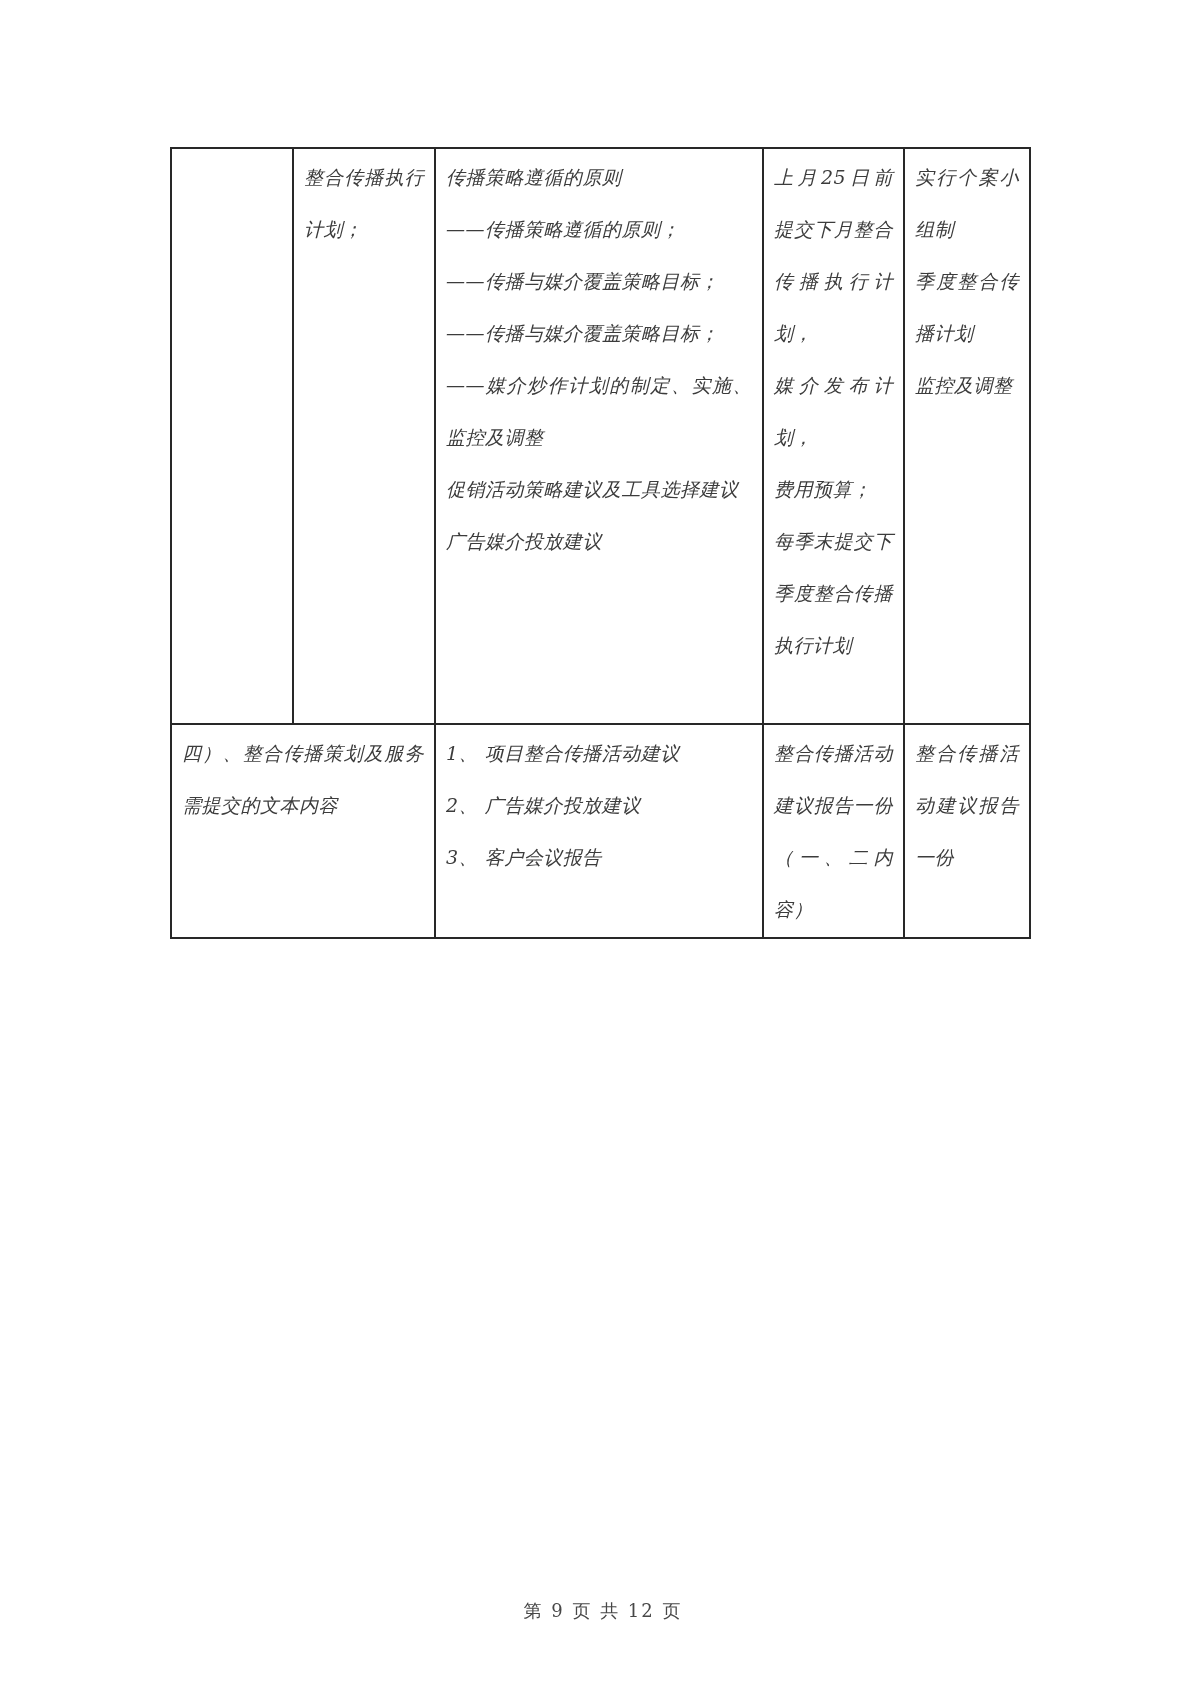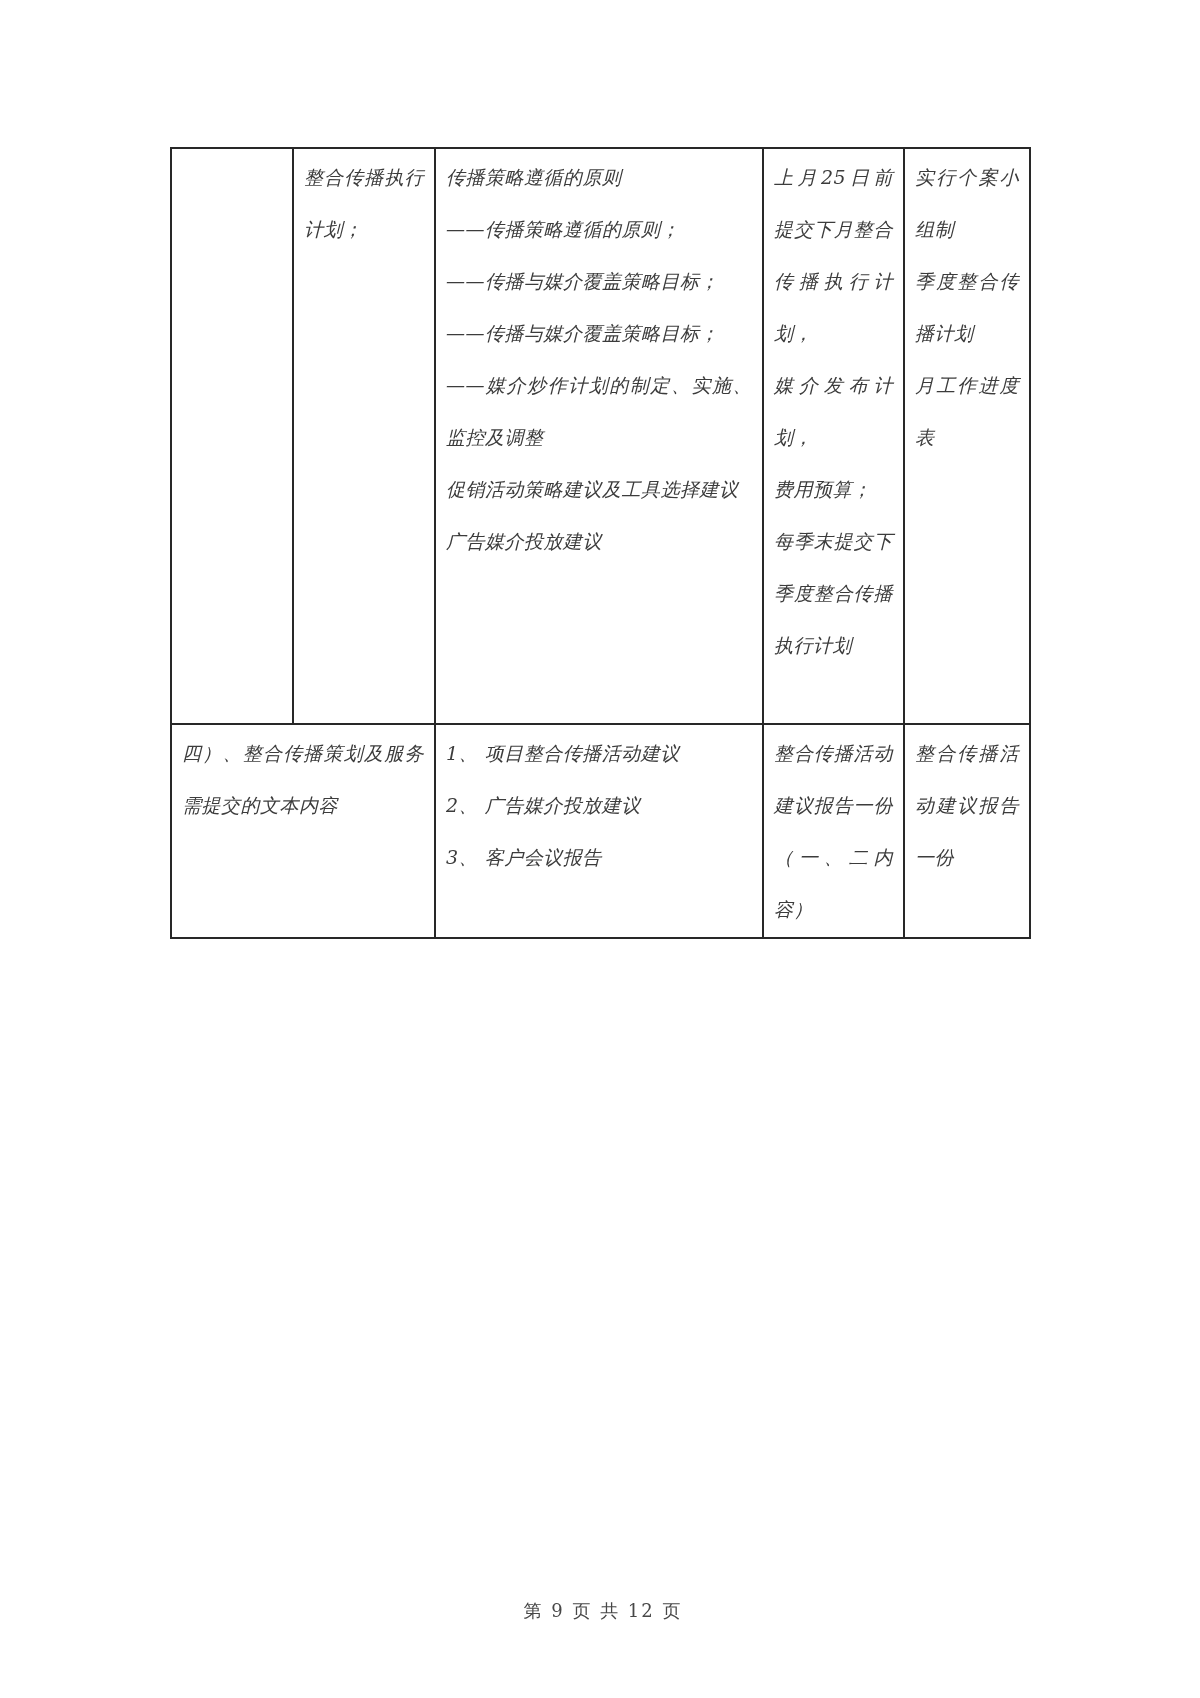--- a/index.html
+++ b/index.html
@@ -83,21 +83,21 @@
       </td>
       <td>
         <p>上月25日前提交下月整合传播执行计划，</p>
         <p>媒介发布计划，</p>
         <p>费用预算；</p>
         <p>每季末提交下季度整合传播执行计划</p>
       </td>
       <td>
         <p>实行个案小组制</p>
         <p>季度整合传播计划</p>
-        <p>月工作进度表</p>
+        <p>监控及调整</p>
       </td>
     </tr>
 
 
     <tr class="row-3">
       <td colspan="2" class="v-mid">
         <p>四）、整合传播策划及服务需提交的文本内容</p>
       </td>
       <td>
         <p>1、 项目整合传播活动建议</p>

